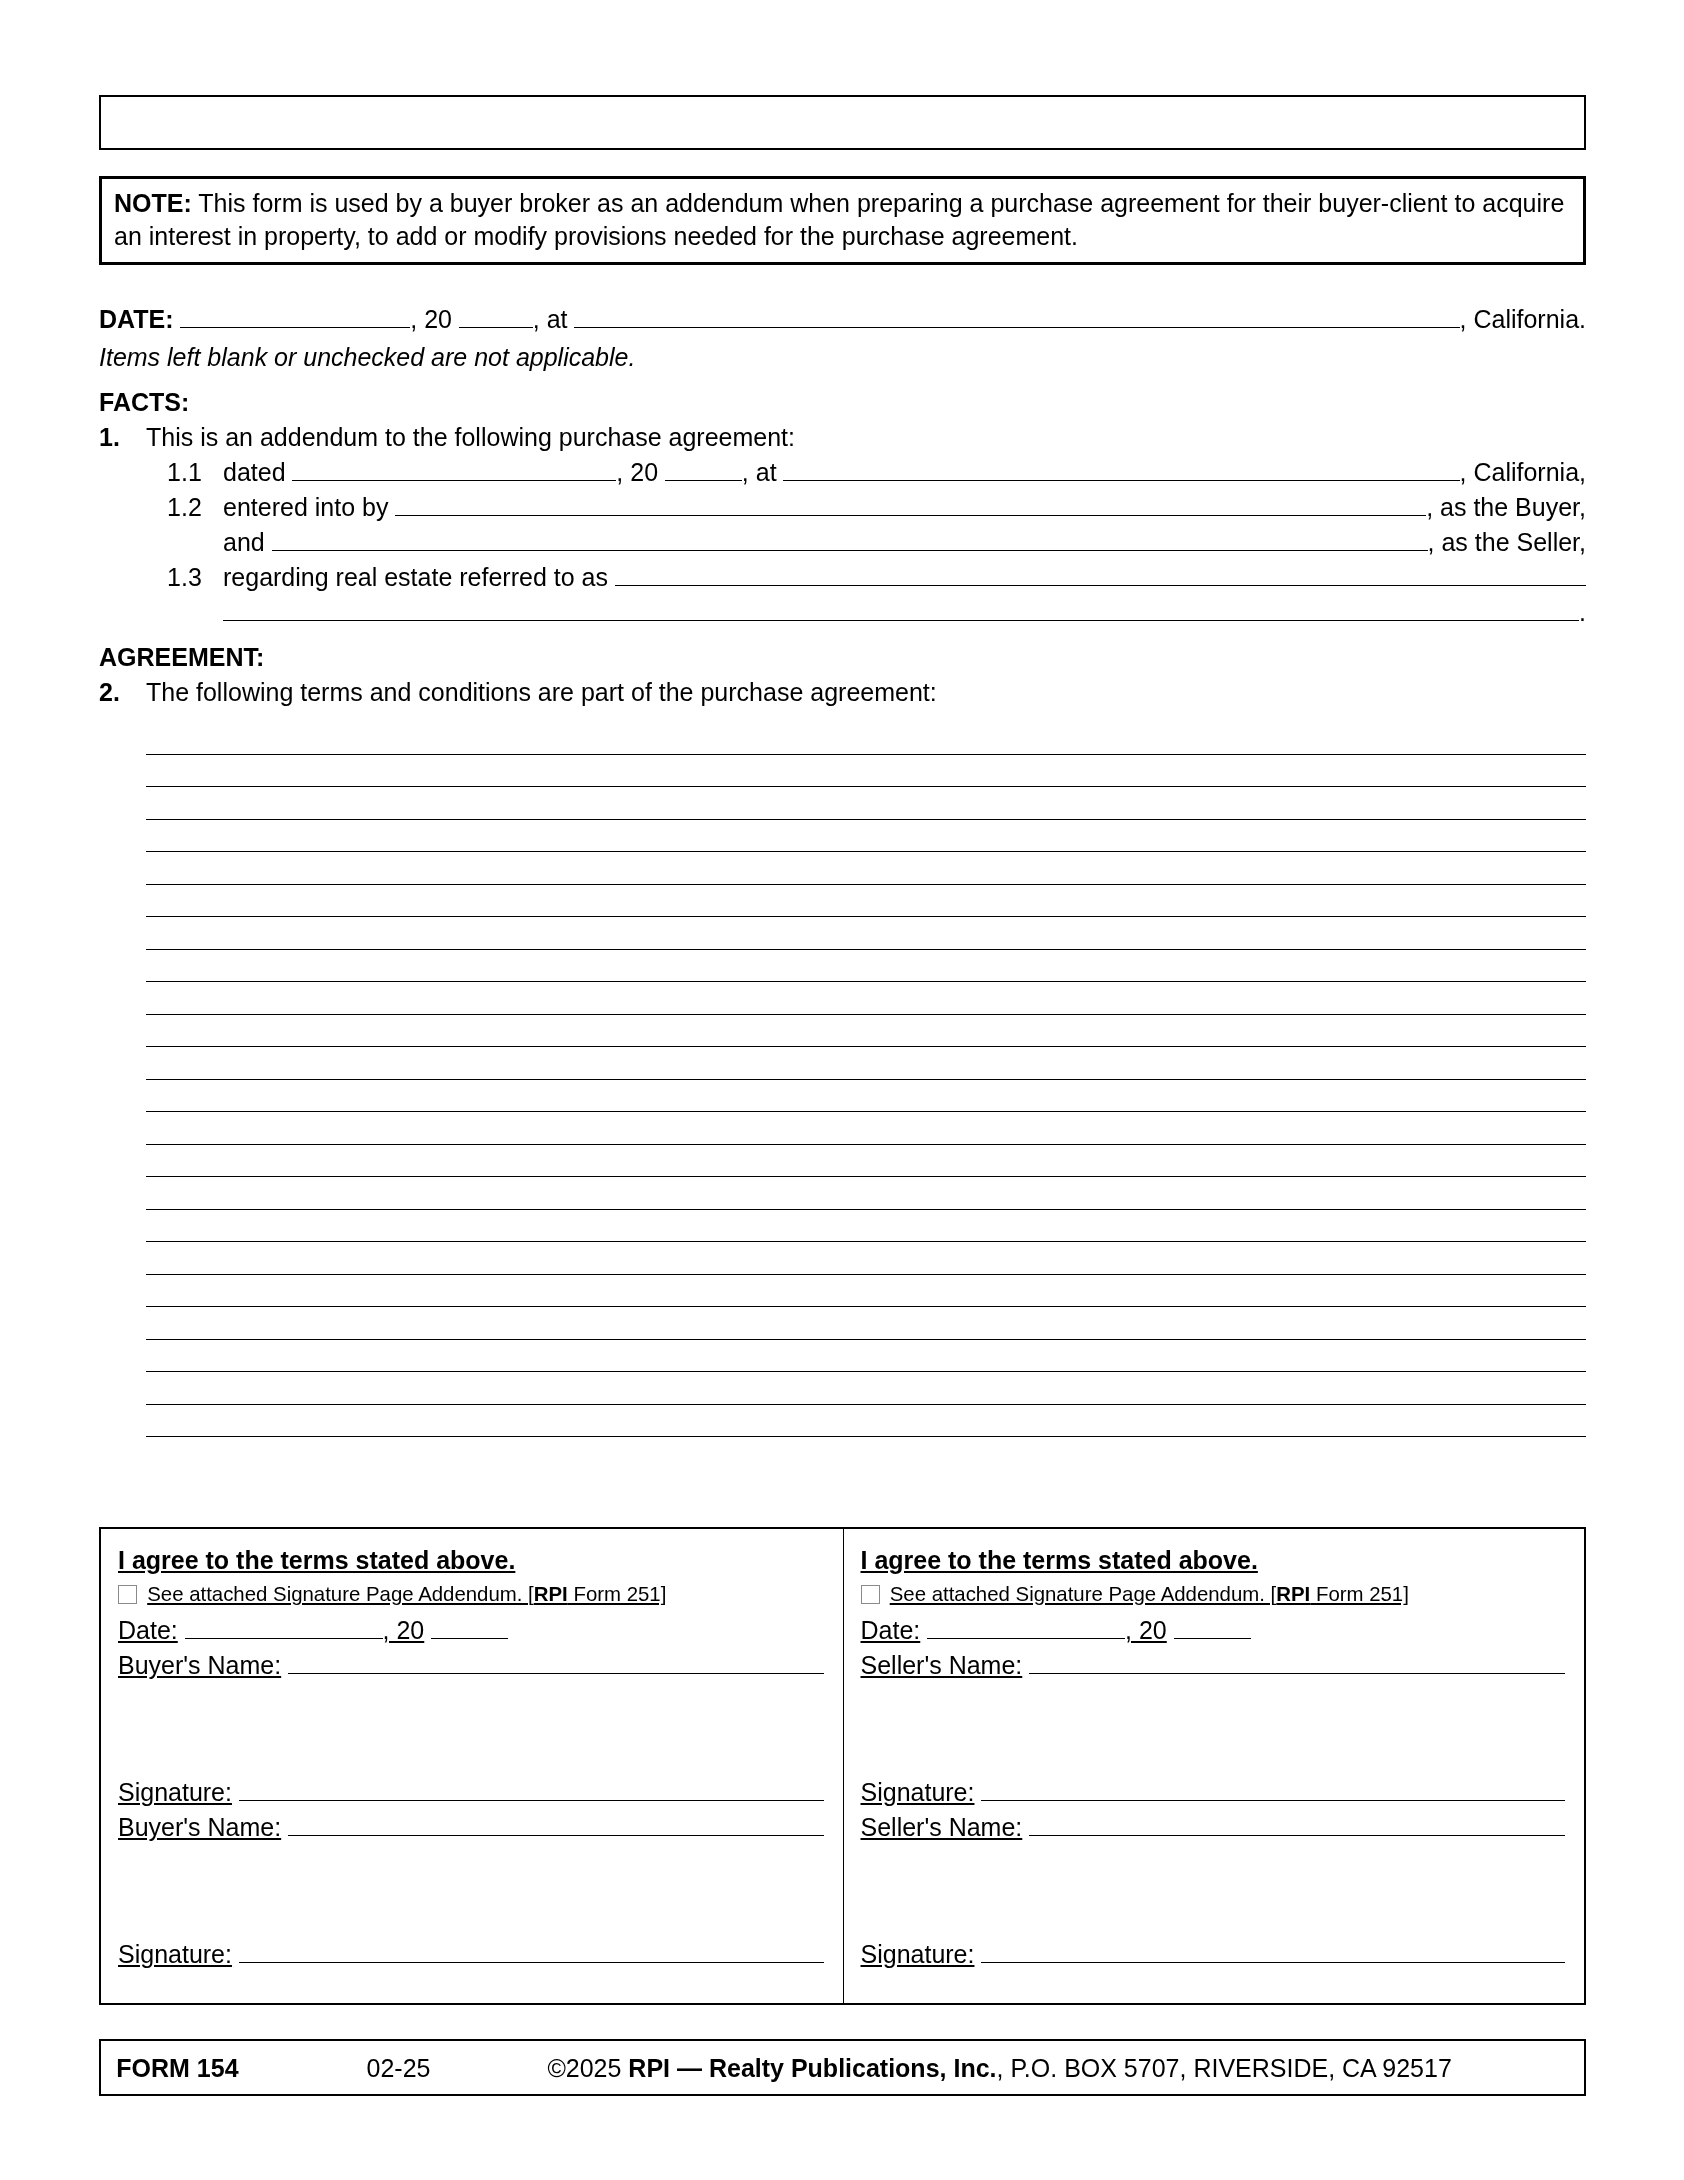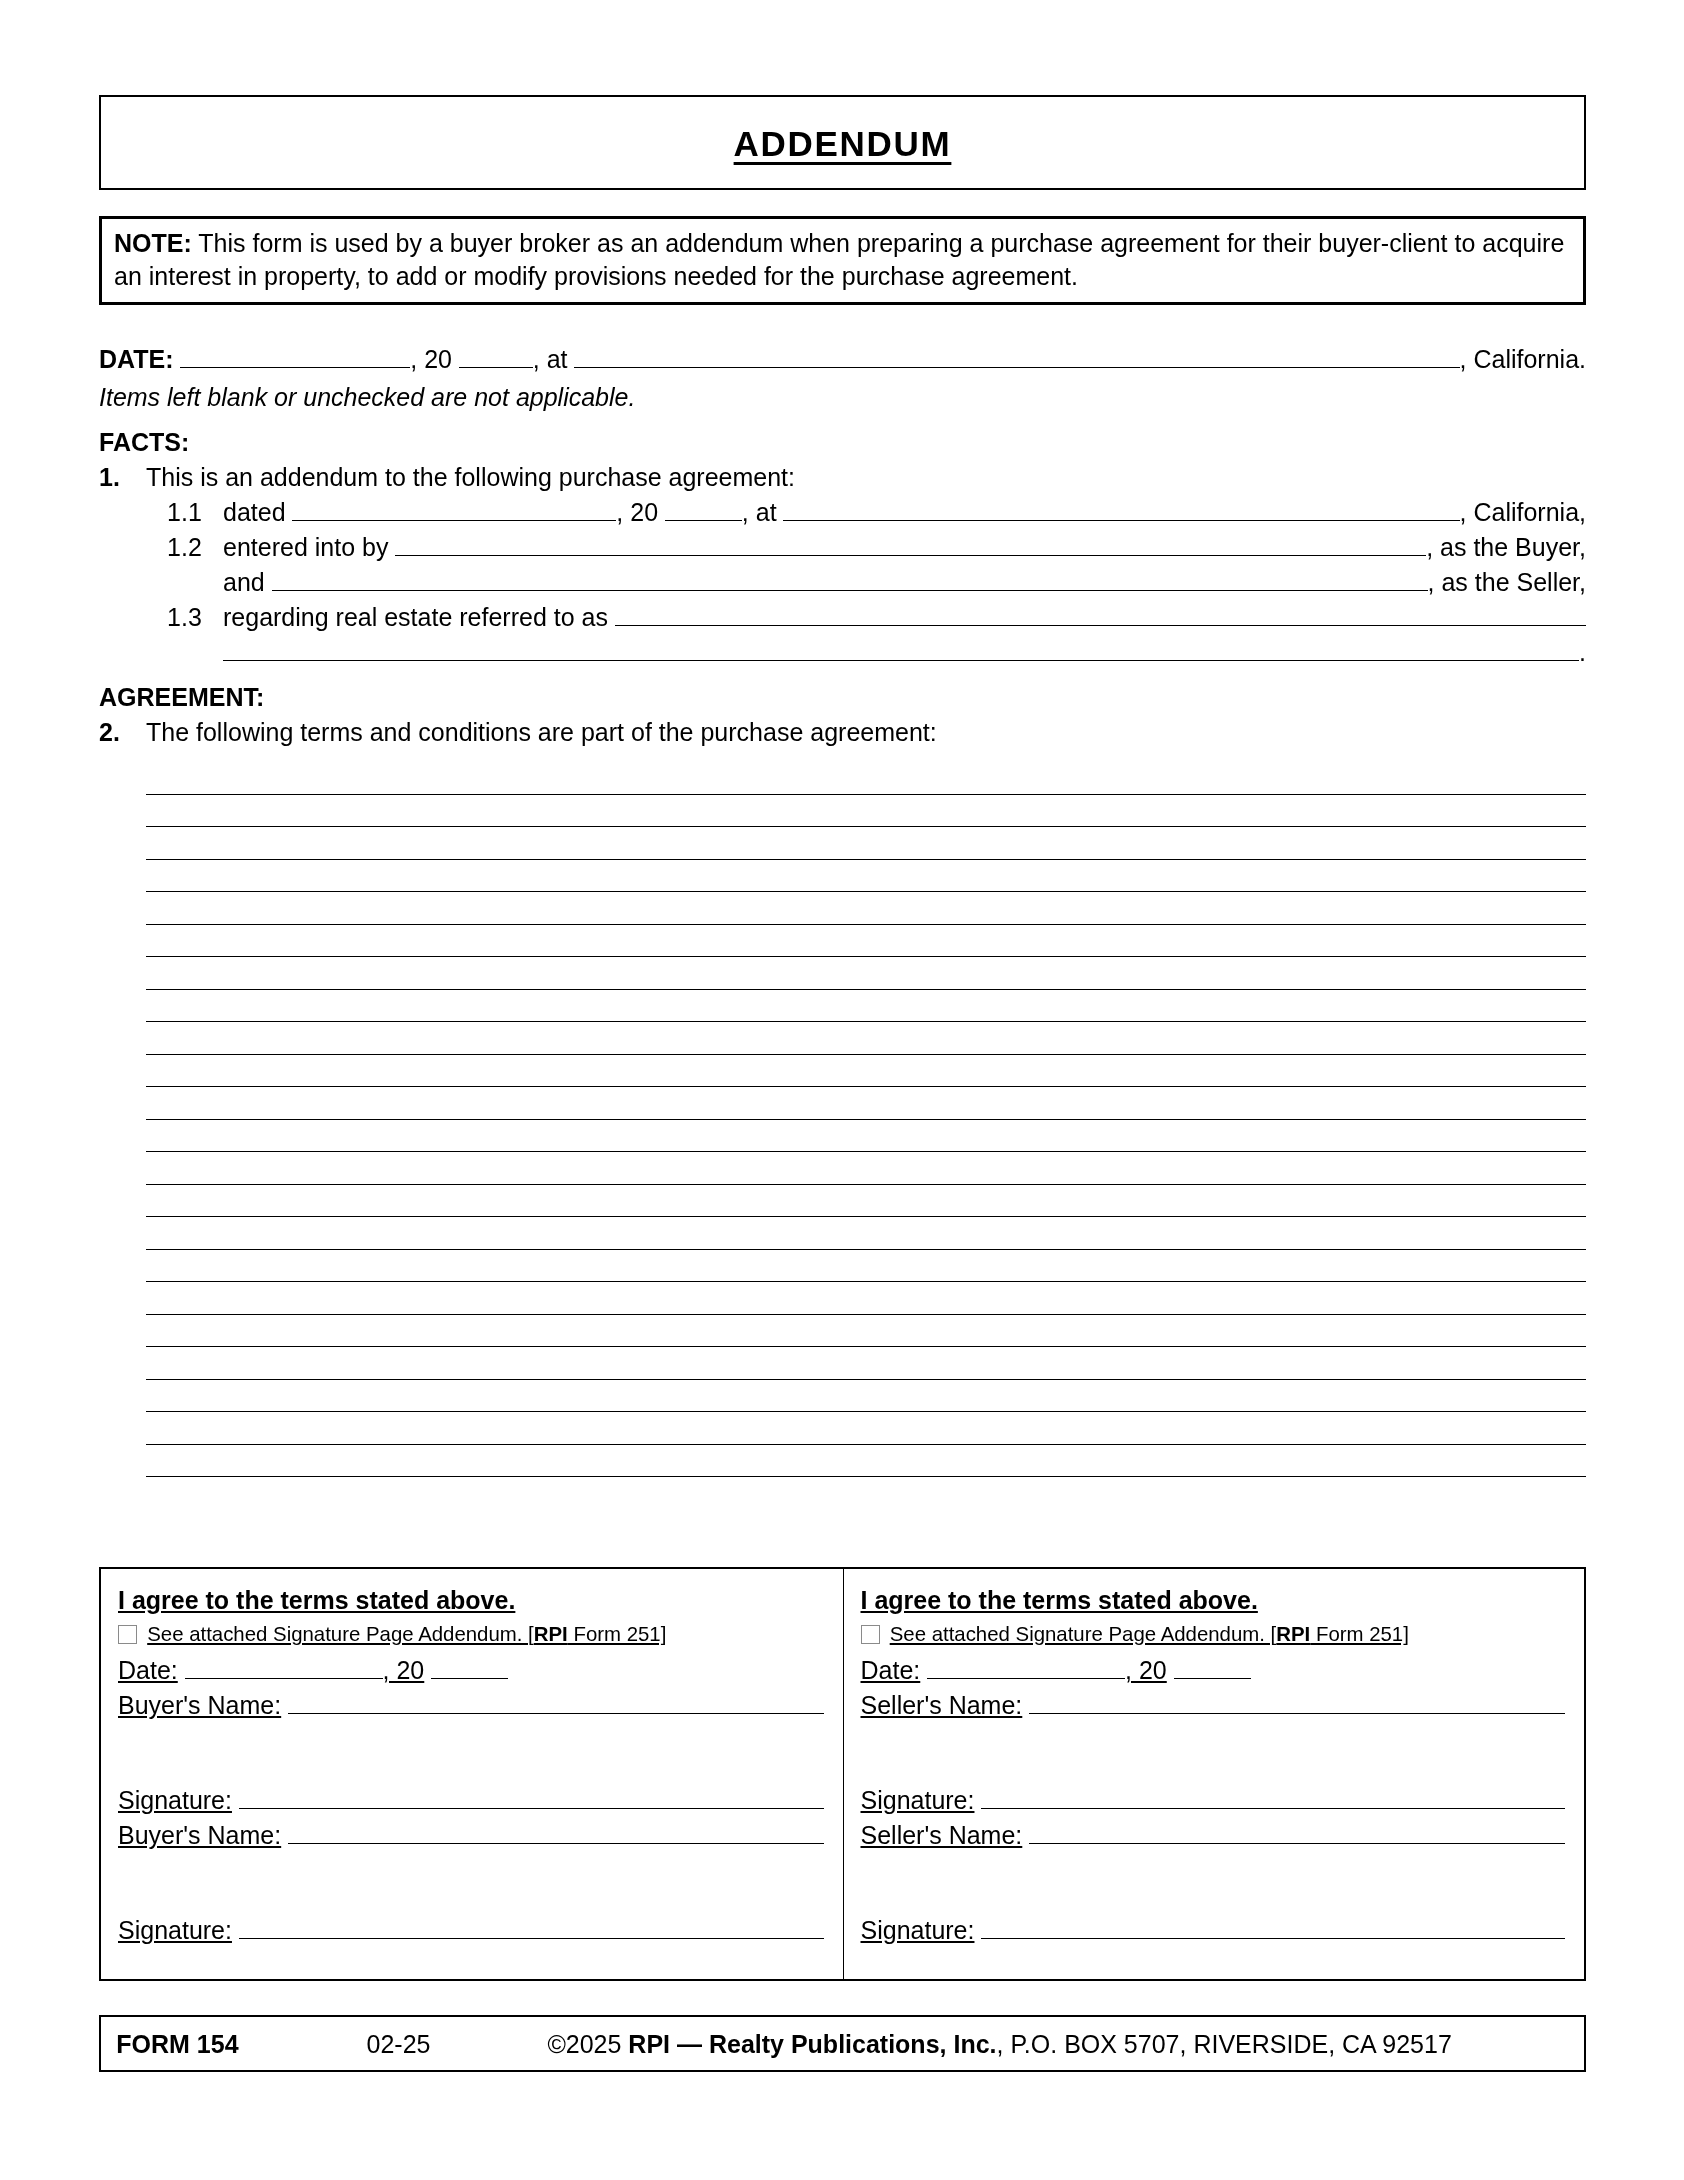--- a/index.html
+++ b/index.html
@@ -83,41 +83,40 @@
     margin-top: 3.4px;
   }
   .checkbox {
     width: 17px;
     height: 17px;
     border: 1.7px solid #8a8a8a;
     margin-right: 10.2px;
     flex: 0 0 auto;
   }
   .mt6 { margin-top: 5.1px; }
-  .gap-top { margin-top: 60px; }
+  .gap-top { margin-top: 92px; }
 
   
   .footer-box {
     margin-top: 34px;
     border: 2.6px solid #000;
     display: flex;
     align-items: center;
     padding: 10.2px 15.3px;
     line-height: 32px;
   }
   .footer-revision { margin-left: 128px; }
   .footer-copy { flex: 1 1 auto; text-align: center; }
 </style>
 </head>
 <body>
 
 <div class="page">
 
   <div class="title-box">
-    <div class="form-title">ADDENDUM</div>
   </div>
 
   <div class="note-box">
     <span class="b">NOTE:</span>
     <span>This form is used by a buyer broker as an addendum when preparing a purchase agreement for their buyer-client to acquire an interest in property, to add or modify provisions needed for the purchase agreement.</span>
   </div>
 
   <div class="line date-line">
     <span class="b">DATE:</span>
     <span class="blank" style="width:230px"></span>

